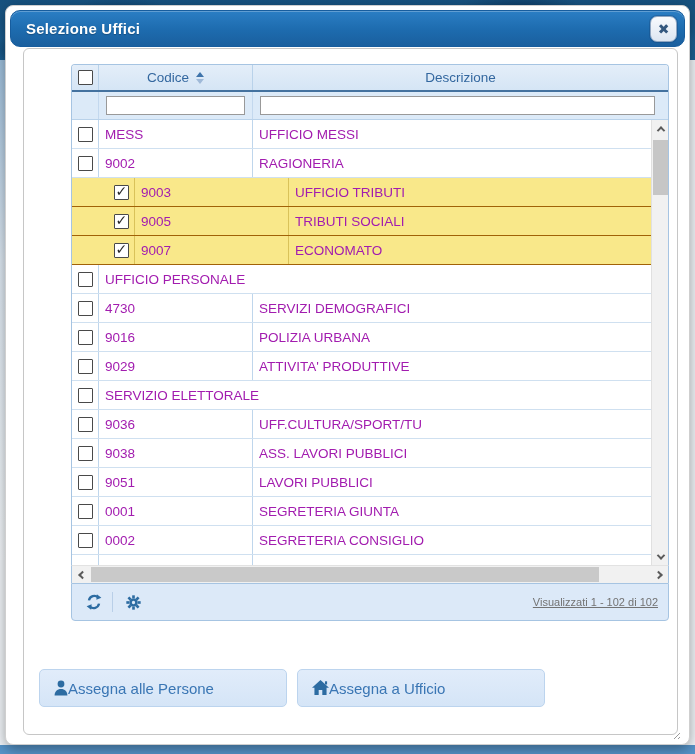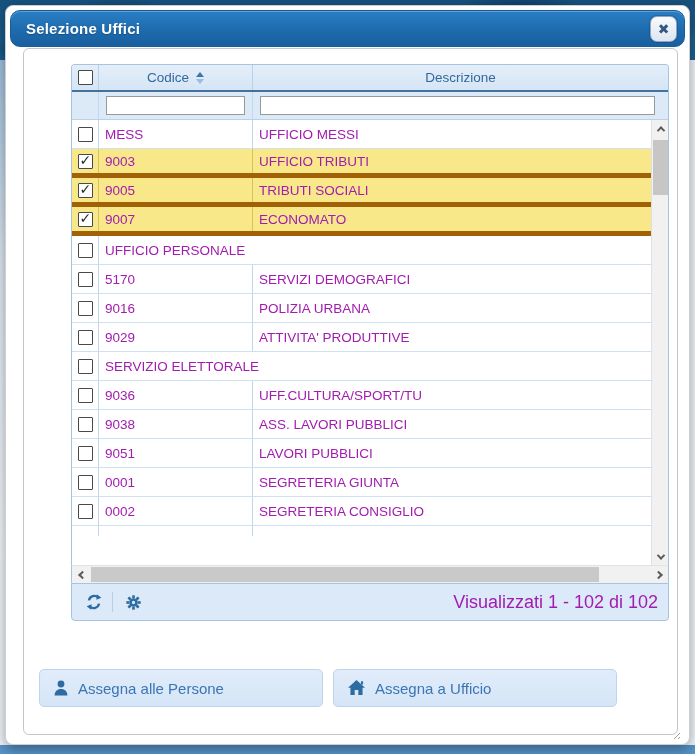--- a/index.html
+++ b/index.html
@@ -70,21 +70,21 @@
 
   .filter-row { display:flex; height:28px; background:#dceaf8; border-bottom:1px solid #b9d2ea; }
   .filter-cell { display:flex; align-items:center; border-right:1px solid #c3d8ee; padding:0 7px; }
   .filter-cell:last-child { border-right:none; padding-right:13px; }
   .filter-cell input { width:100%; height:19px; border:1px solid #999; background:#fff; font-size:12px; padding:0 3px; }
 
   .body-viewport { display:flex; height:445px; background:#fff; }
   .rows-col { flex:1; overflow:hidden; }
 
   .grid-row { display:flex; height:29px; border-bottom:1px solid #cfe0f0; background:#fff; cursor:pointer; }
-  .grid-row.sel { background:#f9e88a; border-bottom:5px solid #a16207; }
+  .grid-row.sel { background:#f9e88a; border-bottom:1px solid #a16207;padding-left:36px; }
   .cell { display:flex; align-items:center; font-size:13.5px; color:#a21caf; border-right:1px solid #bfd6ec; overflow:hidden; white-space:nowrap; }
   .cell:last-child { border-right:none; }
   .cell-cb { justify-content:center; }
   .cell-text { padding-left:6px; }
   .grid-row.sel .cell { border-right-color:#d9c25a; }
 
   .checkbox { width:15px; height:15px; background:#fff; border:1px solid #494949; border-radius:1px;
     position:relative; flex:none; box-shadow:inset 0 0 0 1px rgba(255,255,255,.6); }
   .checkbox.on::after { content:"✓"; position:absolute; left:1px; top:-3px; font-size:14px; font-weight:bold; color:#2b2b2b; }
 
@@ -107,27 +107,27 @@
   .hscroll { height:18px; background:#f1f1f1; border:1px solid #a6c4e2; border-top:1px solid #e2e2e2; border-bottom:none; display:flex; align-items:stretch; position:relative; }
   .h-arrow { width:17px; flex:none; display:flex; align-items:center; justify-content:center; }
   .htrack { flex:1; position:relative; }
   .hthumb { position:absolute; left:2px; top:1px; bottom:1px; width:508px; background:#c9c9c9; }
 
   
   .grid-footer { height:38px; background:#dce9f8; border:1px solid #a6c4e2; border-radius:0 0 4px 4px;
     display:flex; align-items:center; padding:0 10px; }
   .ftr-icon { width:24px; height:24px; display:flex; align-items:center; justify-content:center; cursor:pointer; }
   .ftr-sep { width:1px; height:20px; background:#b9cfe8; margin:0 8px 0 6px; }
-  .ftr-status { margin-left:auto; color:#a21caf; font-size:18px; }
+  .ftr-status { margin-left:auto; color:#737373; font-size:11px;text-decoration:underline; }
 
   
   .actions { position:absolute; left:15px; top:620px; display:flex; gap:10px; }
-  .action-btn { width:284px; height:38px; background:linear-gradient(#e1ecfa,#d5e5f7);
+  .action-btn { width:248px; height:38px; background:linear-gradient(#e1ecfa,#d5e5f7);
     border:1px solid #bcd4ee; border-radius:5px; display:flex; align-items:center;
-    padding-left:14px; gap:10px; cursor:pointer; color:#3a76b4; font-size:15px; }
+    padding-left:14px; cursor:pointer; color:#3a76b4; font-size:15px; }
 
   .resize-handle { position:absolute; right:9px; bottom:5px; width:9px; height:9px;
     background:repeating-linear-gradient(135deg, transparent 0 2px, #9a9a9a 2px 3px);
     -webkit-clip-path:polygon(100% 0,100% 100%,0 100%); clip-path:polygon(100% 0,100% 100%,0 100%); }
 
   svg.icon { display:block; }
 </style>
 </head>
 <body>
 
@@ -178,20 +178,27 @@
         <div class="body-viewport">
           <div class="rows-col">
   <div class="grid-row">
     <div class="cell cell-cb col-cb">
       <span class="checkbox"></span>
     </div>
     <div class="cell cell-text col-code">MESS</div>
     <div class="cell cell-text col-desc">UFFICIO MESSI</div>
   </div>
 
+  <div class="grid-row">
+    <div class="cell cell-cb col-cb">
+      <span class="checkbox"></span>
+    </div>
+    <div class="cell cell-text col-code">9002</div>
+    <div class="cell cell-text col-desc">RAGIONERIA</div>
+  </div>
 
   <div class="grid-row sel">
     <div class="cell cell-cb col-cb">
       <span class="checkbox on"></span>
     </div>
     <div class="cell cell-text col-code">9003</div>
     <div class="cell cell-text col-desc">UFFICIO TRIBUTI</div>
   </div>
 
   <div class="grid-row sel">
@@ -214,21 +221,21 @@
     <div class="cell cell-cb col-cb">
       <span class="checkbox"></span>
     </div>
     <div class="cell cell-text col-desc">UFFICIO PERSONALE</div>
   </div>
 
   <div class="grid-row">
     <div class="cell cell-cb col-cb">
       <span class="checkbox"></span>
     </div>
-    <div class="cell cell-text col-code">5170</div>
+    <div class="cell cell-text col-code">4730</div>
     <div class="cell cell-text col-desc">SERVIZI DEMOGRAFICI</div>
   </div>
 
   <div class="grid-row">
     <div class="cell cell-cb col-cb">
       <span class="checkbox"></span>
     </div>
     <div class="cell cell-text col-code">9016</div>
     <div class="cell cell-text col-desc">POLIZIA URBANA</div>
   </div>

